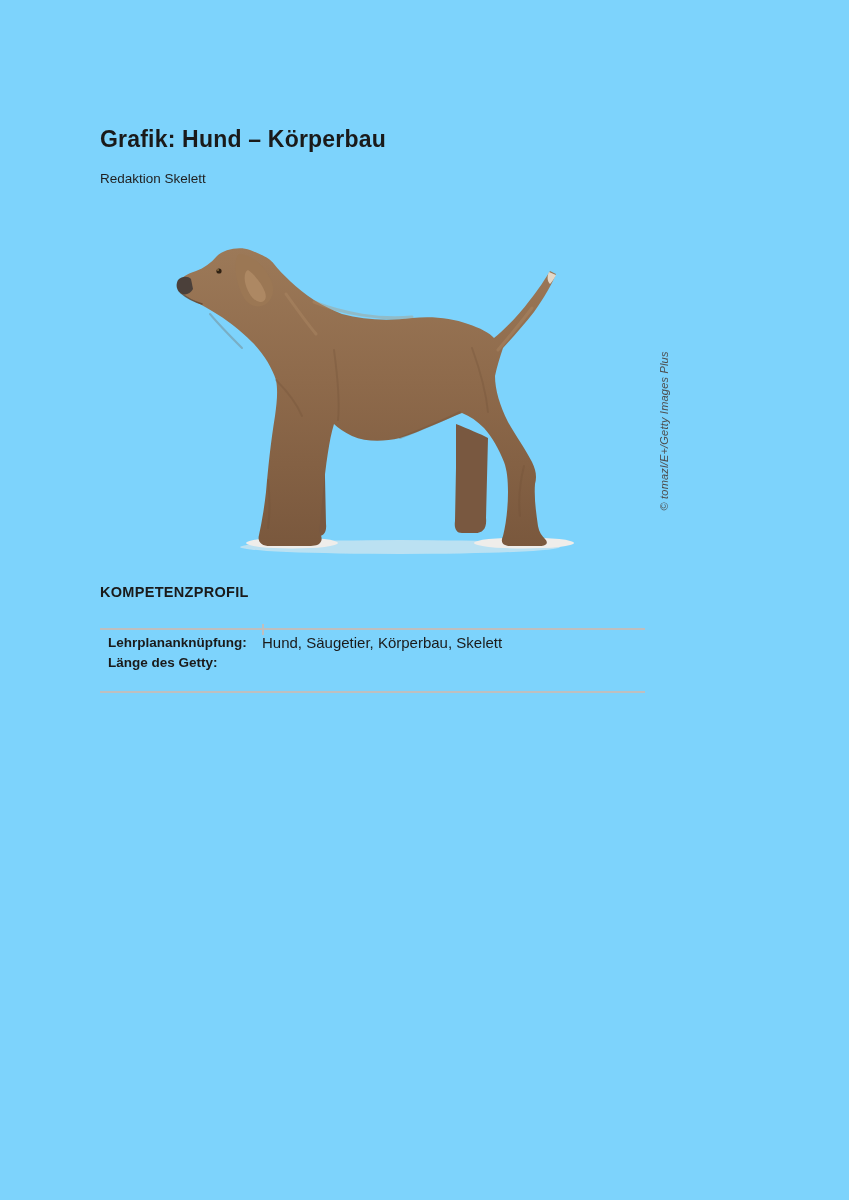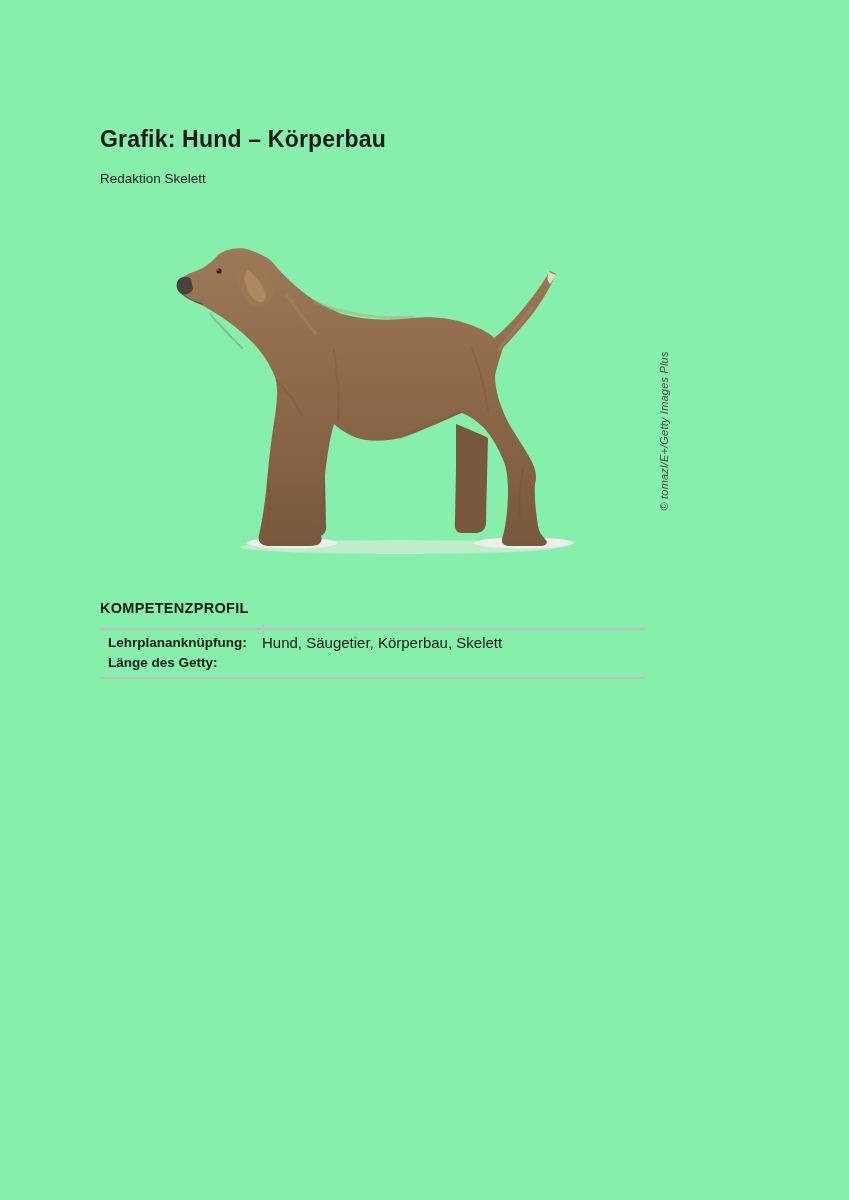--- a/index.html
+++ b/index.html
@@ -2,21 +2,21 @@
 <html><head>
 <meta charset="utf-8">
 <style>
   html, body { margin: 0; padding: 0; }
   body {
     width: 849px; height: 1200px;
     background: #ffffff;
     font-family: "Liberation Sans", sans-serif;
     color: #1a1a1a;
   }
-  .page { position: relative; width: 849px; height: 1200px; background: #86efac; overflow: hidden; }
+  .page { position: relative; width: 849px; height: 1200px; background: #7dd3fc; overflow: hidden; }
 
   .doc-title {
     position: absolute; left: 100px; top: 126px;
     font-size: 23px; font-weight: 700; letter-spacing: 0.2px;
     color: #1a1a1a; white-space: nowrap;
   }
   .doc-subtitle {
     position: absolute; left: 100px; top: 171px;
     font-size: 13.5px; color: #1f1f1f; white-space: nowrap;
   }
@@ -25,29 +25,29 @@
 
   .credit {
     position: absolute; left: 586px; top: 424px;
     width: 158px; height: 15px;
     transform: rotate(-90deg);
     font-size: 11px; font-style: italic; color: #4d4d4d;
     text-align: center; white-space: nowrap; letter-spacing: 0.2px;
   }
 
   .section-heading {
-    position: absolute; left: 100px; top: 600px;
+    position: absolute; left: 100px; top: 584px;
     font-size: 14.5px; font-weight: 700; letter-spacing: 0.3px;
     color: #1a1a1a; white-space: nowrap;
   }
 
   .profile-table {
     position: absolute; left: 100px; top: 628px; width: 545px;
     border-top: 2px solid #bfbfbf; border-bottom: 2px solid #bfbfbf;
-    padding: 3px 0 4px 0;
+    padding: 3px 0 18px 0;
   }
   .col-tick {
     position: absolute; left: 162px; top: -6px;
     width: 2px; height: 11px; background: #bfbfbf;
   }
   .profile-row { display: flex; line-height: 20px; }
   .profile-label {
     width: 162px; padding-left: 8px; box-sizing: border-box;
     font-size: 13.5px; font-weight: 700; white-space: nowrap;
   }

